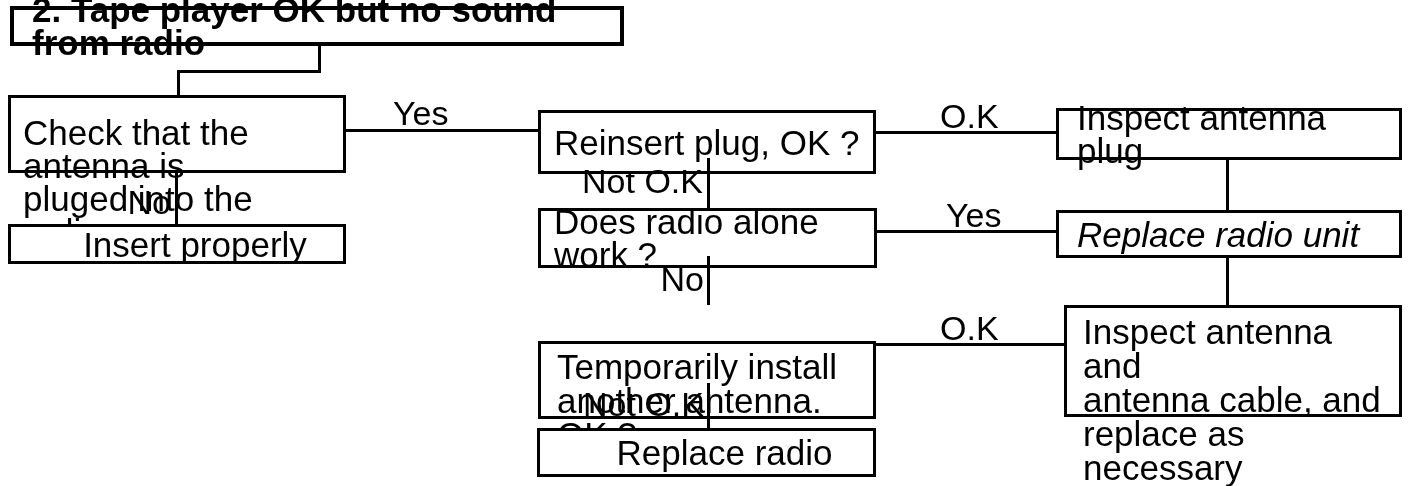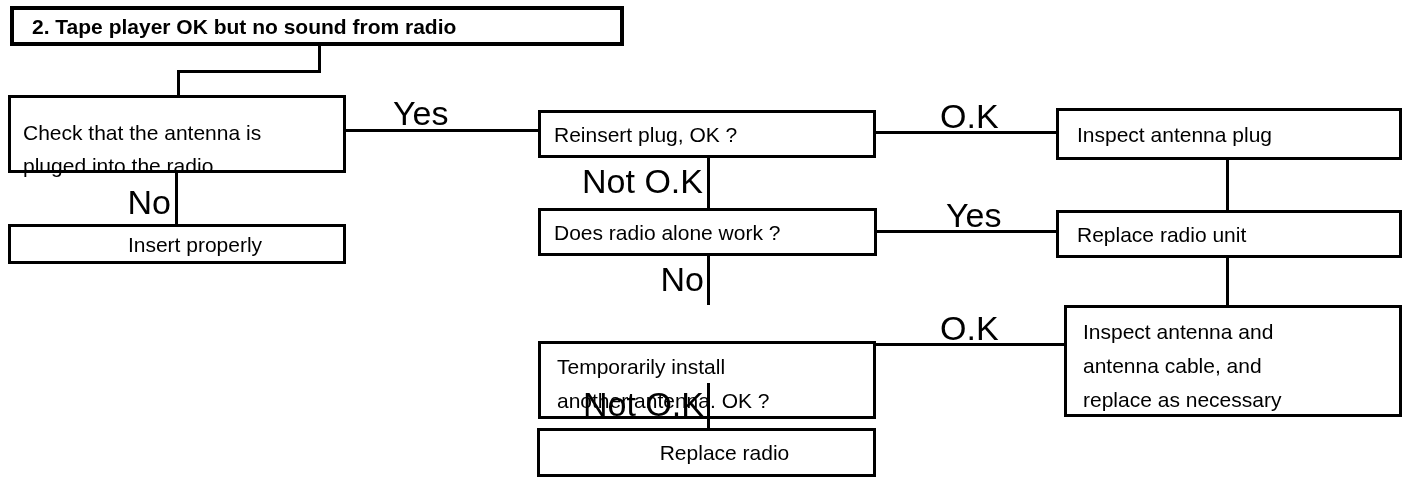--- a/index.html
+++ b/index.html
@@ -14,21 +14,21 @@
     background: #ffffff;
     font-family: "Liberation Sans", "DejaVu Sans", sans-serif;
     color: #000000;
     overflow: hidden;
   }
   .node {
     position: absolute;
     box-sizing: border-box;
     border: 3px solid #000000;
     background: #ffffff;
-    font-size: 21px;
+    font-size: 35px;
     line-height: 33px;
     white-space: pre-line;
   }
   .flex-left {
     display: flex;
     align-items: center;
     justify-content: flex-start;
   }
   .flex-center {
     display: flex;
@@ -45,26 +45,26 @@
     font-size: 34px;
     line-height: 28px;
     white-space: nowrap;
   }
   .ta-r { text-align: right; }
 
   
   .n-title        { left: 10px;   top: 6px;   width: 614px; height: 40px; border-width: 4px; font-weight: bold; padding-left: 18px; }
   .n-check        { left: 8px;    top: 95px;  width: 338px; height: 78px; padding: 18px 0 0 12px; }
   .n-insert       { left: 8px;    top: 224px; width: 338px; height: 40px; }
-  .n-reinsert     { left: 538px;  top: 110px; width: 338px; height: 48px; padding-left: 13px; }
-  .n-does         { left: 538px;  top: 208px; width: 339px; height: 48px; padding-left: 13px; }
+  .n-reinsert     { left: 538px;  top: 110px; width: 338px; height: 64px; padding-left: 13px; }
+  .n-does         { left: 538px;  top: 208px; width: 339px; height: 60px; padding-left: 13px; }
   .n-temp         { left: 538px;  top: 305px; width: 338px; height: 78px; padding: 6px 0 0 16px; line-height: 34px; margin-top: 36px; }
   .n-replaceradio { left: 537px;  top: 428px; width: 339px; height: 49px; }
   .n-inspectplug  { left: 1056px; top: 108px; width: 346px; height: 52px; padding-left: 18px; }
-  .n-replaceunit  { left: 1056px; top: 210px; width: 346px; height: 48px; padding-left: 18px; }
+  .n-replaceunit  { left: 1056px; top: 210px; width: 346px; height: 48px; padding-left: 18px; font-style: italic; }
   .n-inspectcable { left: 1064px; top: 305px; width: 338px; height: 112px; padding: 7px 17px 0 16px; line-height: 34px; }
 
   
   .c-title-v1 { left: 318px;  top: 45px;  width: 3px;   height: 28px; }
   .c-title-h  { left: 177px;  top: 70px;  width: 144px; height: 3px; }
   .c-title-v2 { left: 177px;  top: 70px;  width: 3px;   height: 25px; }
   .c-yes1     { left: 346px;  top: 129px; width: 192px; height: 3px; }
   .c-no1      { left: 175px;  top: 173px; width: 3px;   height: 51px; }
   .c-ok1      { left: 876px;  top: 131px; width: 180px; height: 3px; }
   .c-notok1   { left: 707px;  top: 158px; width: 3px;   height: 50px; }

